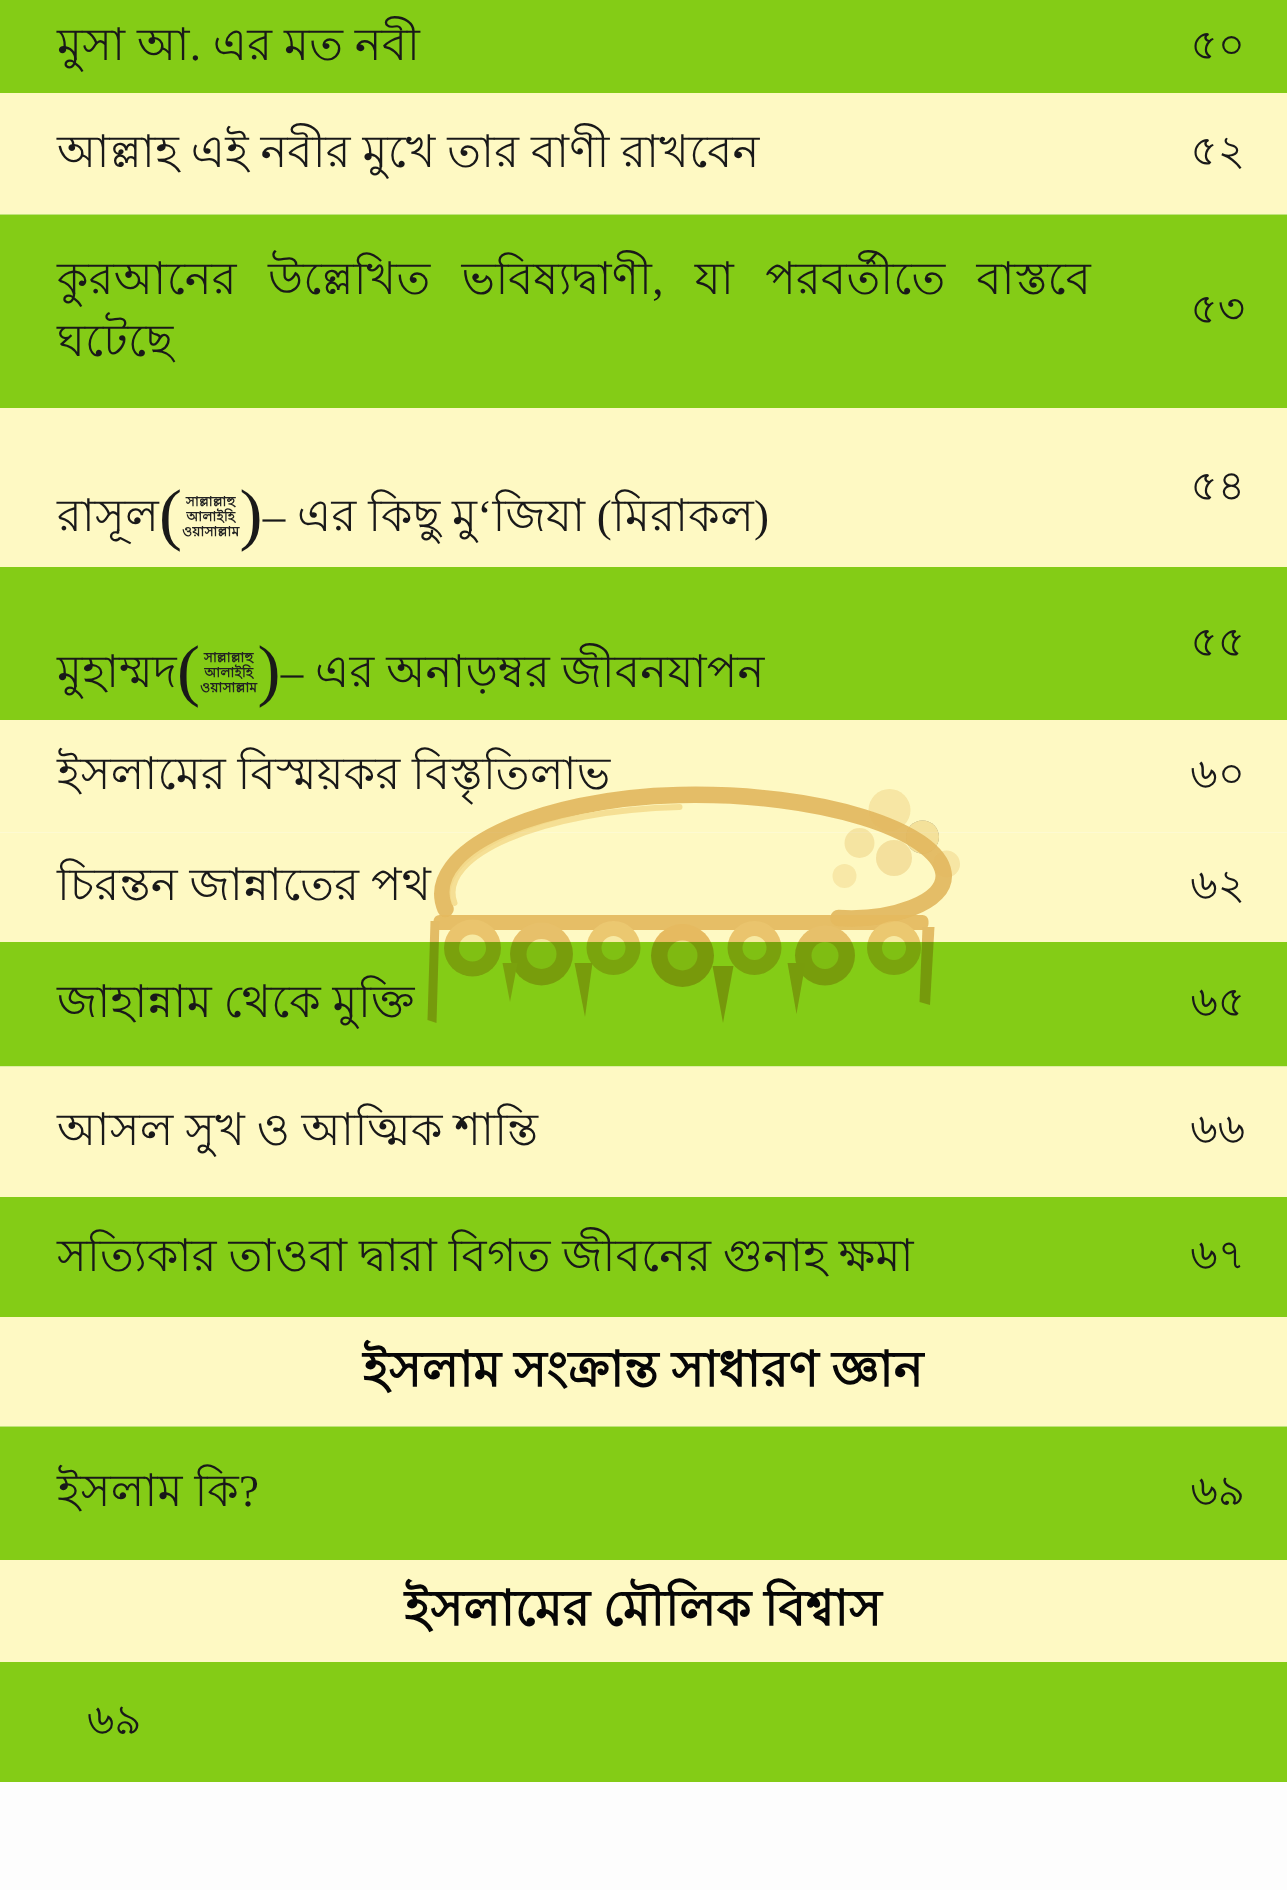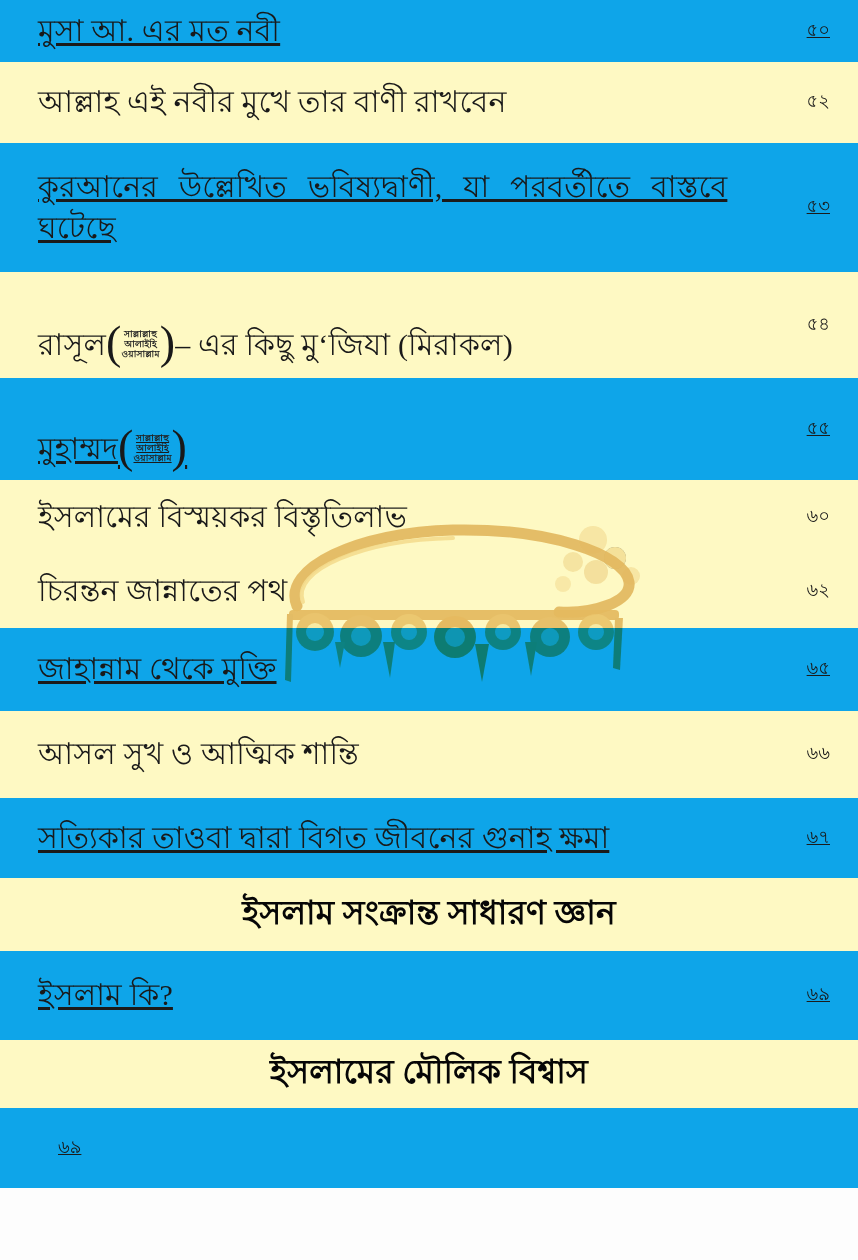--- a/index.html
+++ b/index.html
@@ -9,23 +9,23 @@
     font-family:"Liberation Serif","DejaVu Serif",serif;
     color:#1b1b1b;
     position:relative;
   }
   .page{position:relative;width:858px;height:1260px;}
   .row{
     display:flex;align-items:center;justify-content:space-between;
     padding:0 28px 0 38px;box-sizing:border-box;width:858px;
   }
   .row.alt{background:#fef9c3;}
-  .row.plain{background:#0ea5e9;text-decoration:underline;}
+  .row.plain{background:#84cc16;}
   .t{font-size:30px;line-height:1.35;letter-spacing:.2px;color:#191919;}
-  .n{font-size:18px;color:#191919;margin-left:20px;white-space:nowrap;}
+  .n{font-size:28px;color:#191919;margin-left:20px;white-space:nowrap;}
   .heading-row{justify-content:center;padding:0;}
   .h{font-size:33px;font-weight:bold;color:#060606;text-align:center;letter-spacing:.2px;}
   .two-line .ws{word-spacing:13px;}
   .inline-entry{display:flex;align-items:center;gap:0;margin-top:40px;}
   .paren{font-size:46px;font-weight:400;line-height:.9;transform:translateY(-2px);}
   .salawat{
     display:inline-flex;flex-direction:column;align-items:center;
     font-size:9px;line-height:10px;font-weight:bold;color:#222;
     transform:translateY(-1px);
     text-align:center;
@@ -77,20 +77,21 @@
   <div class="row plain" style="height:102px">
     <div class="t zfix inline-entry">
       <span>মুহাম্মদ</span>
       <span class="paren">(</span>
       <span class="salawat">
         <span>সাল্লাল্লাহু</span>
         <span>আলাইহি</span>
         <span>ওয়াসাল্লাম</span>
       </span>
       <span class="paren">)</span>
+      <span>– এর অনাড়ম্বর জীবনযাপন</span>
     </div>
     <div class="n zfix">৫৫</div>
   </div>
 
   <div class="row alt" style="height:75px">
     <div class="t zfix">ইসলামের বিস্ময়কর বিস্তৃতিলাভ</div>
     <div class="n zfix">৬০</div>
   </div>
 
 

